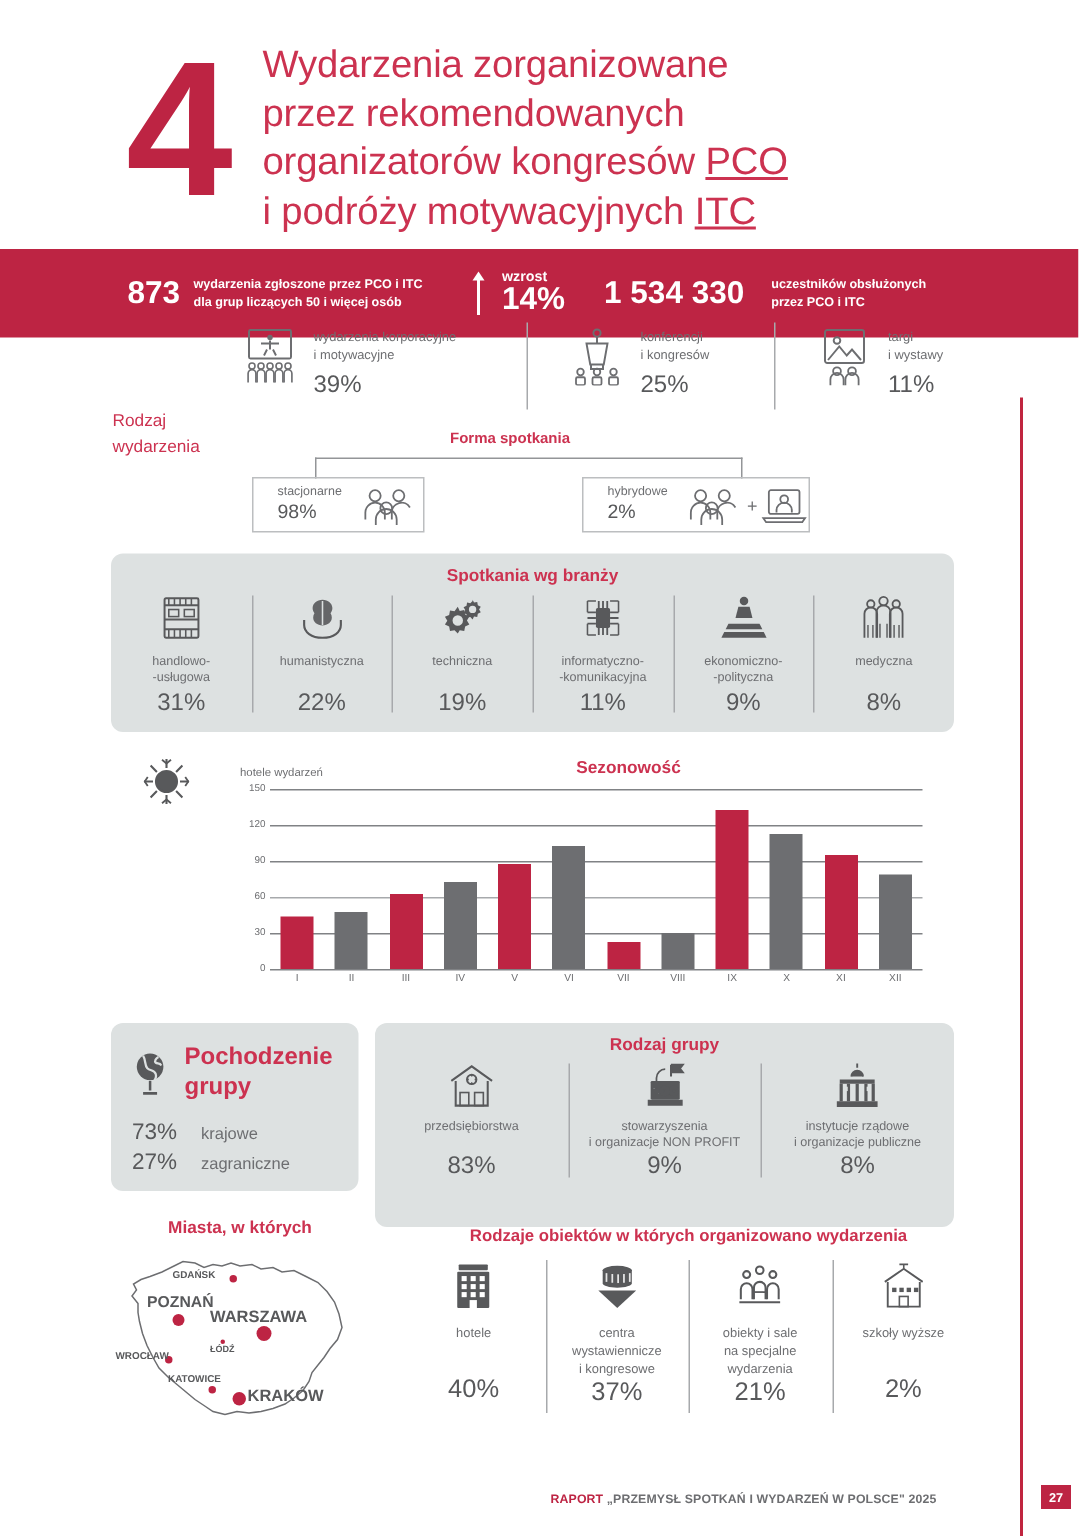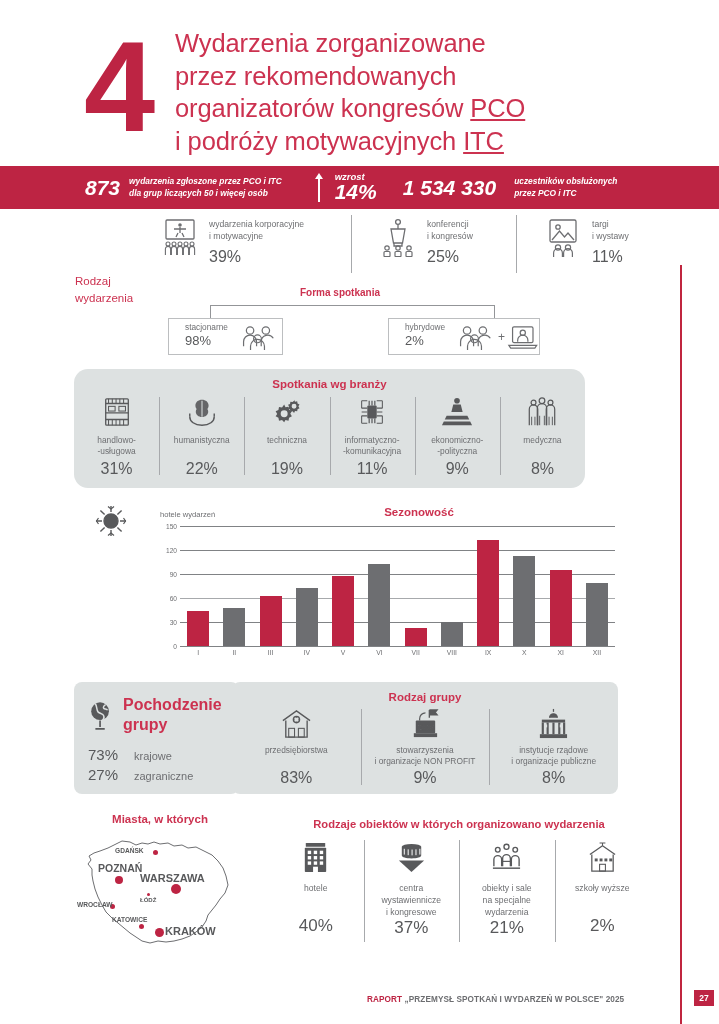--- a/index.html
+++ b/index.html
@@ -28,23 +28,23 @@
   }
   .head-title {
     position: absolute; left: 175px; top: 27px; width: 500px;
     font-size: 25.5px; line-height: 1.28; font-weight: 400;
     color: #cc3250; letter-spacing: -0.1px;
   }
   .head-title .u { text-decoration: underline; text-underline-offset: 2px; }
 
   
   .banner {
-    position: absolute; left: 0; top: 166px; width: 719px; height: 43px;
+    position: absolute; left: 0; top: 166px; width: 719px; height: 59px;
     background: #bd2443; color: #fff;
-    display: flex; align-items: center; padding-left: 85px; gap: 9px; font-style: italic;
+    display: flex; align-items: center; padding-left: 85px; gap: 9px;
   }
   .b-num { font-size: 21px; font-weight: 700; letter-spacing: 0px; }
   .b-txt { font-size: 8.4px; line-height: 1.35; font-weight: 600; }
   .b-arrow { margin-left: 24px; display: flex; align-items: center; }
   .arrow-up { width: 9px; height: 30px; position: relative; }
   .arrow-up:before {
     content: ""; position: absolute; left: 3.6px; top: 4px;
     width: 1.8px; height: 25px; background: #fff;
   }
   .arrow-up:after {
@@ -95,21 +95,21 @@
   .plus { font-size: 12px; color: #6d6e71; }
 
   
   .panel { position: absolute; background: #dde1e1; border-radius: 8px; }
   .panel-title {
     text-align: center; font-size: 11.5px; color: #cc3250; font-weight: 700;
     padding-top: 9px;
   }
 
   
-  .branza { left: 74px; top: 369px; width: 511px; height: 119px; border-radius: 14px; }
+  .branza { left: 74px; top: 369px; width: 562px; height: 119px; }
   .branza-cols { display: flex; height: 88px; margin-top: 5px; }
   .branza-col {
     flex: 1; display: flex; flex-direction: column; align-items: center;
     justify-content: flex-start; position: relative; padding: 0 3px;
   }
   .branza-col + .branza-col:before {
     content: ""; position: absolute; left: 0; top: 2px; width: 1px; height: 78px;
     background: #a7a9ac;
   }
   .branza-ico { height: 34px; color: #58595b; display: flex; align-items: center; }
@@ -150,21 +150,21 @@
   .pochodzenie { left: 74px; top: 682px; width: 165px; height: 112px; }
   .poch-head { display: flex; align-items: center; gap: 8px; padding: 13px 0 0 13px; }
   .poch-ico { width: 28px; height: 30px; color: #58595b; }
   .poch-ttl { font-size: 16px; color: #cc3250; font-weight: 700; line-height: 1.25; }
   .poch-rows { padding: 11px 0 0 14px; }
   .poch-row { display: flex; align-items: baseline; gap: 8px; margin-bottom: 3px; }
   .poch-pct { font-size: 15px; color: #58595b; width: 38px; }
   .poch-lbl { font-size: 11px; color: #6d6e71; }
 
   
-  .rodzajgrupy { left: 232px; top: 682px; width: 386px; height: 112px; }
+  .rodzajgrupy { left: 250px; top: 682px; width: 386px; height: 136px; }
   .rg-cols { display: flex; height: 86px; margin-top: 3px; }
   .rg-col {
     flex: 1; display: flex; flex-direction: column; align-items: center; position: relative;
     padding: 0 4px;
   }
   .rg-col + .rg-col:before {
     content: ""; position: absolute; left: 0; top: 3px; width: 1px; height: 76px; background: #a7a9ac;
   }
   .rg-ico { height: 34px; color: #58595b; display: flex; align-items: center; }
   .rg-ico svg { height: 33px; display: block; }

